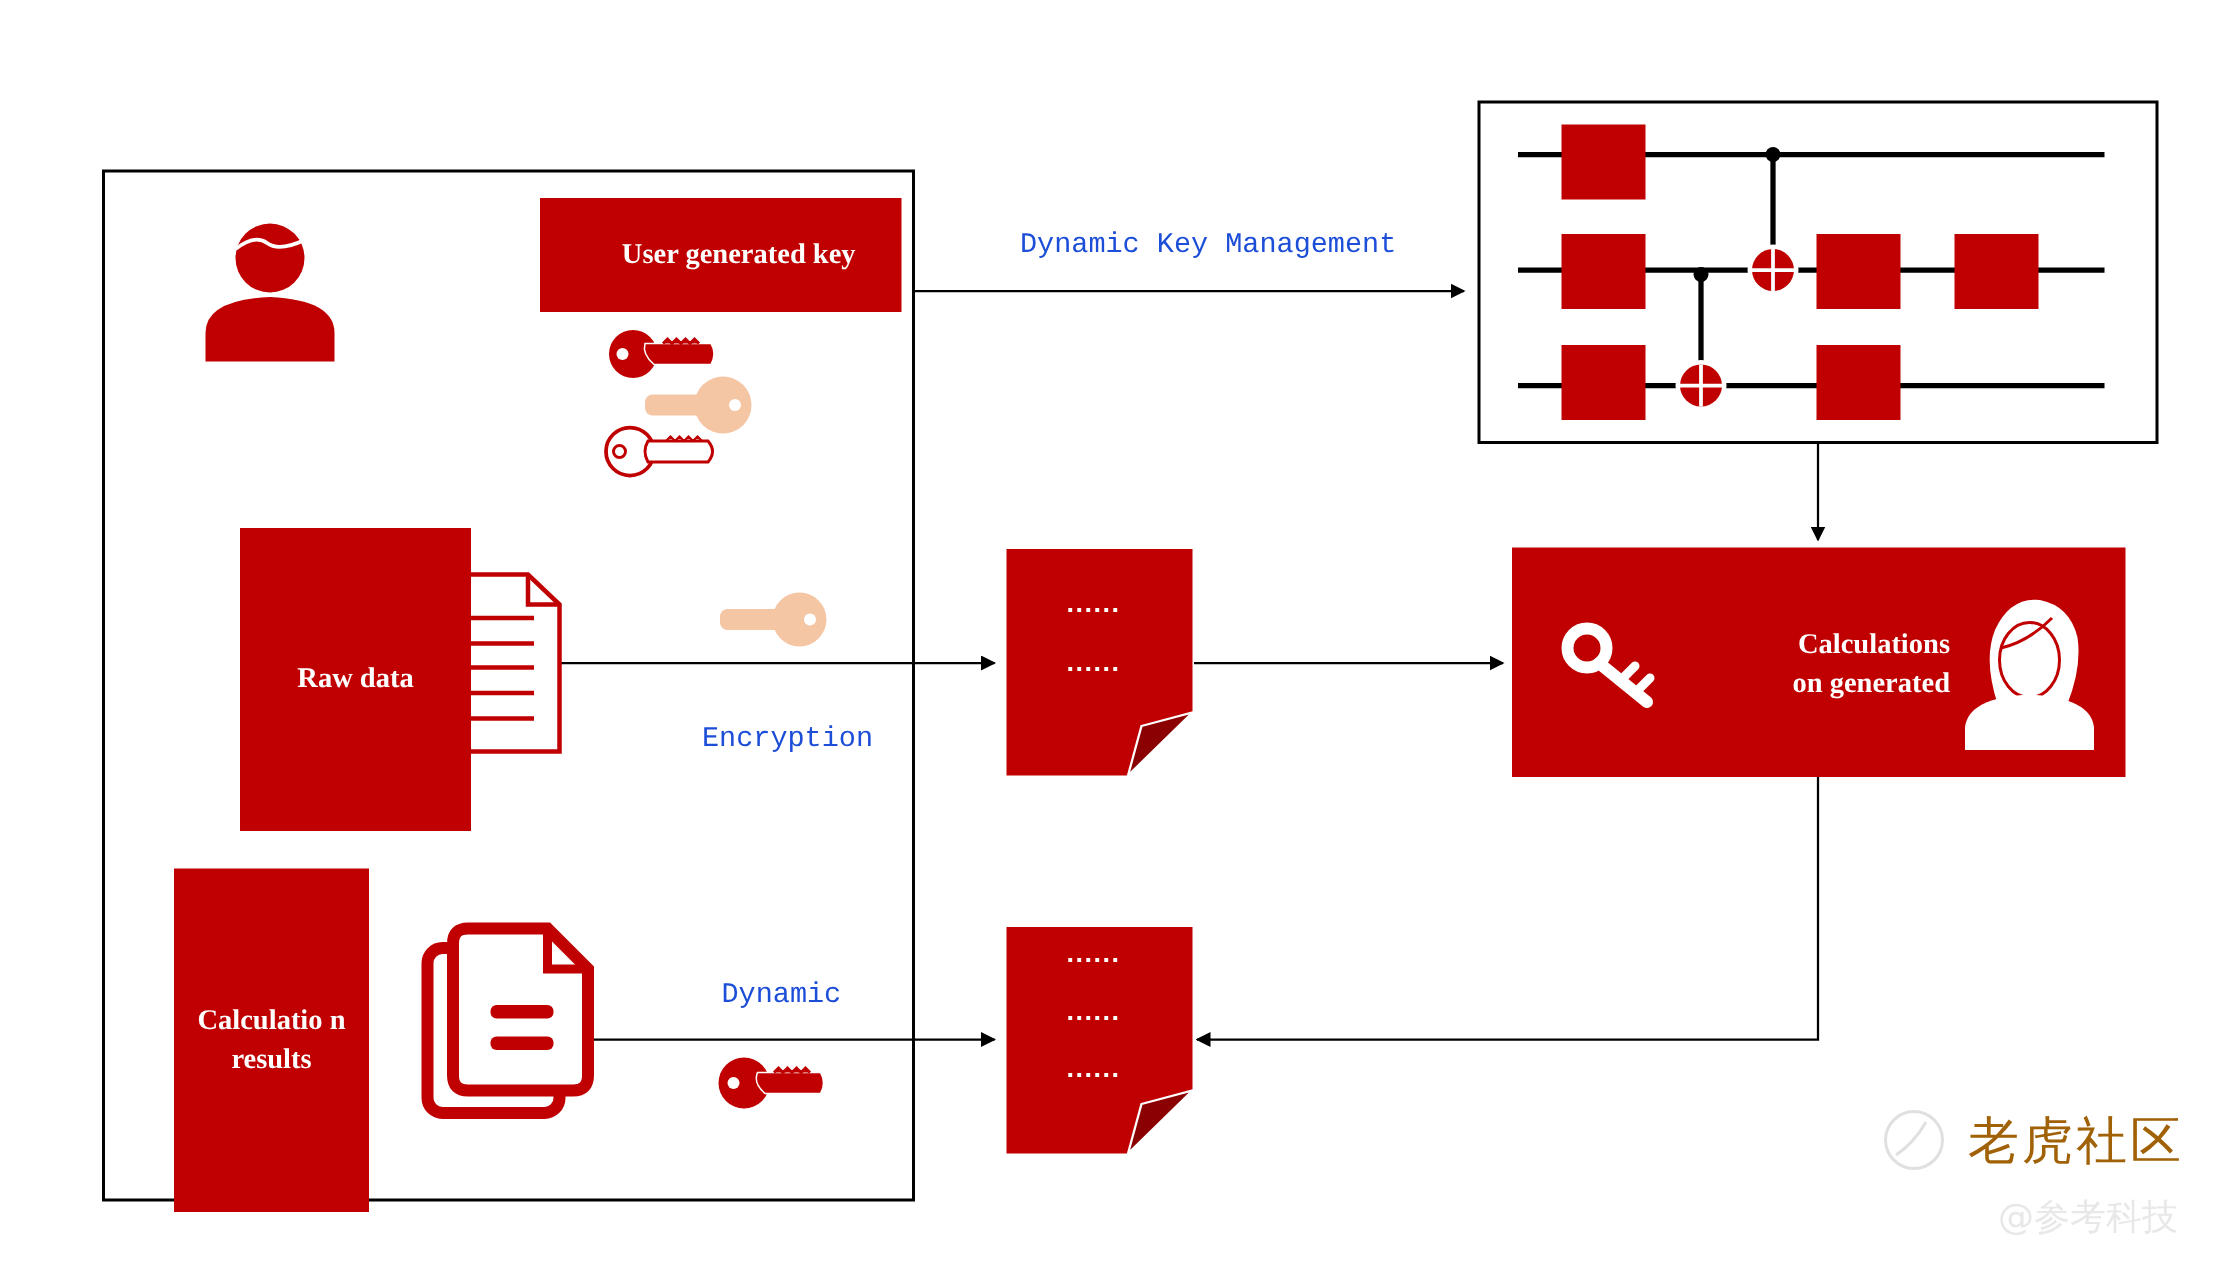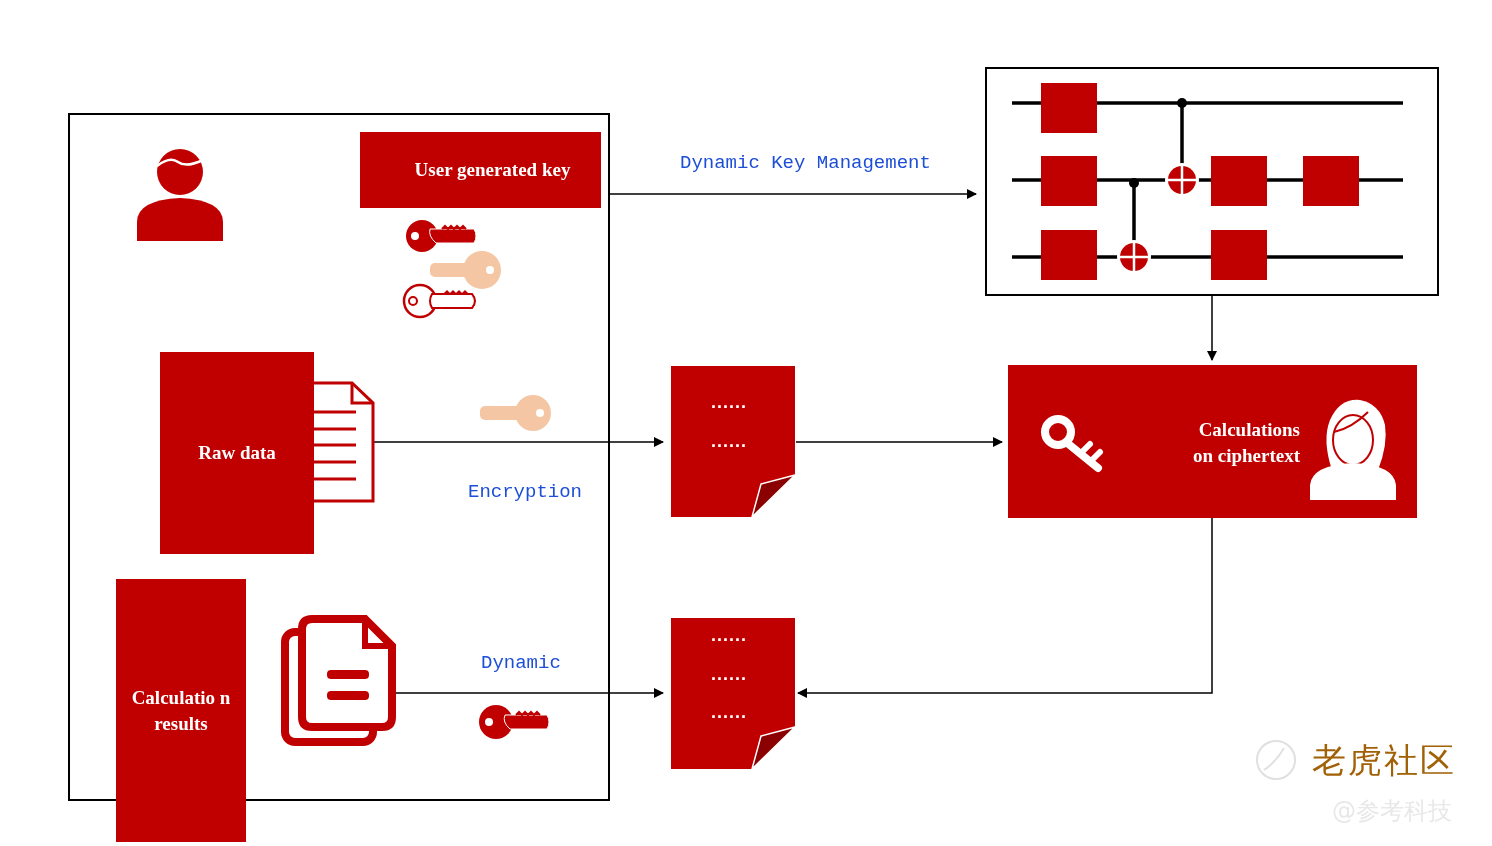--- a/index.html
+++ b/index.html
@@ -155,33 +155,33 @@
 </svg>
 
 <div class="redbox" style="left:360px;top:132px;width:217px;height:76px;font-size:19px;padding-left:24px;">
   <span>User generated key</span>
 </div>
 
 <div class="redbox" style="left:116px;top:352px;width:154px;height:202px;font-size:19px;margin-left:44px;">
   <span>Raw data</span>
 </div>
 
-<div class="redbox" style="left:116px;top:579px;width:130px;height:263px;font-size:19px;line-height:26px;">
+<div class="redbox" style="left:116px;top:579px;width:130px;height:229px;font-size:19px;line-height:26px;">
   <span style="width:100px;display:block;">Calculatio n results</span>
 </div>
 
 <div class="label" style="left:680px;top:152px;">Dynamic Key Management</div>
 <div class="label" style="left:468px;top:481px;">Encryption</div>
 <div class="label" style="left:481px;top:652px;">Dynamic</div>
 
 <div class="dots" style="left:711px;top:392px;">......</div>
 <div class="dots" style="left:711px;top:431px;">......</div>
 <div class="dots" style="left:711px;top:625px;">......</div>
 <div class="dots" style="left:711px;top:664px;">......</div>
 <div class="dots" style="left:711px;top:702px;">......</div>
 
 <div class="abs" style="left:1130px;top:417px;width:170px;text-align:right;color:#fff;font-weight:bold;font-size:19px;line-height:26px;font-family:'Liberation Serif', serif;">
   <div>Calculations</div>
-  <div>on ciphertext</div>
+  <div>on generated</div>
 </div>
 
 <div class="wm1" style="left:1312px;top:738px;">老虎社区</div>
 <div class="wm2" style="left:1332px;top:795px;">@参考科技</div>
 
 </body></html>

